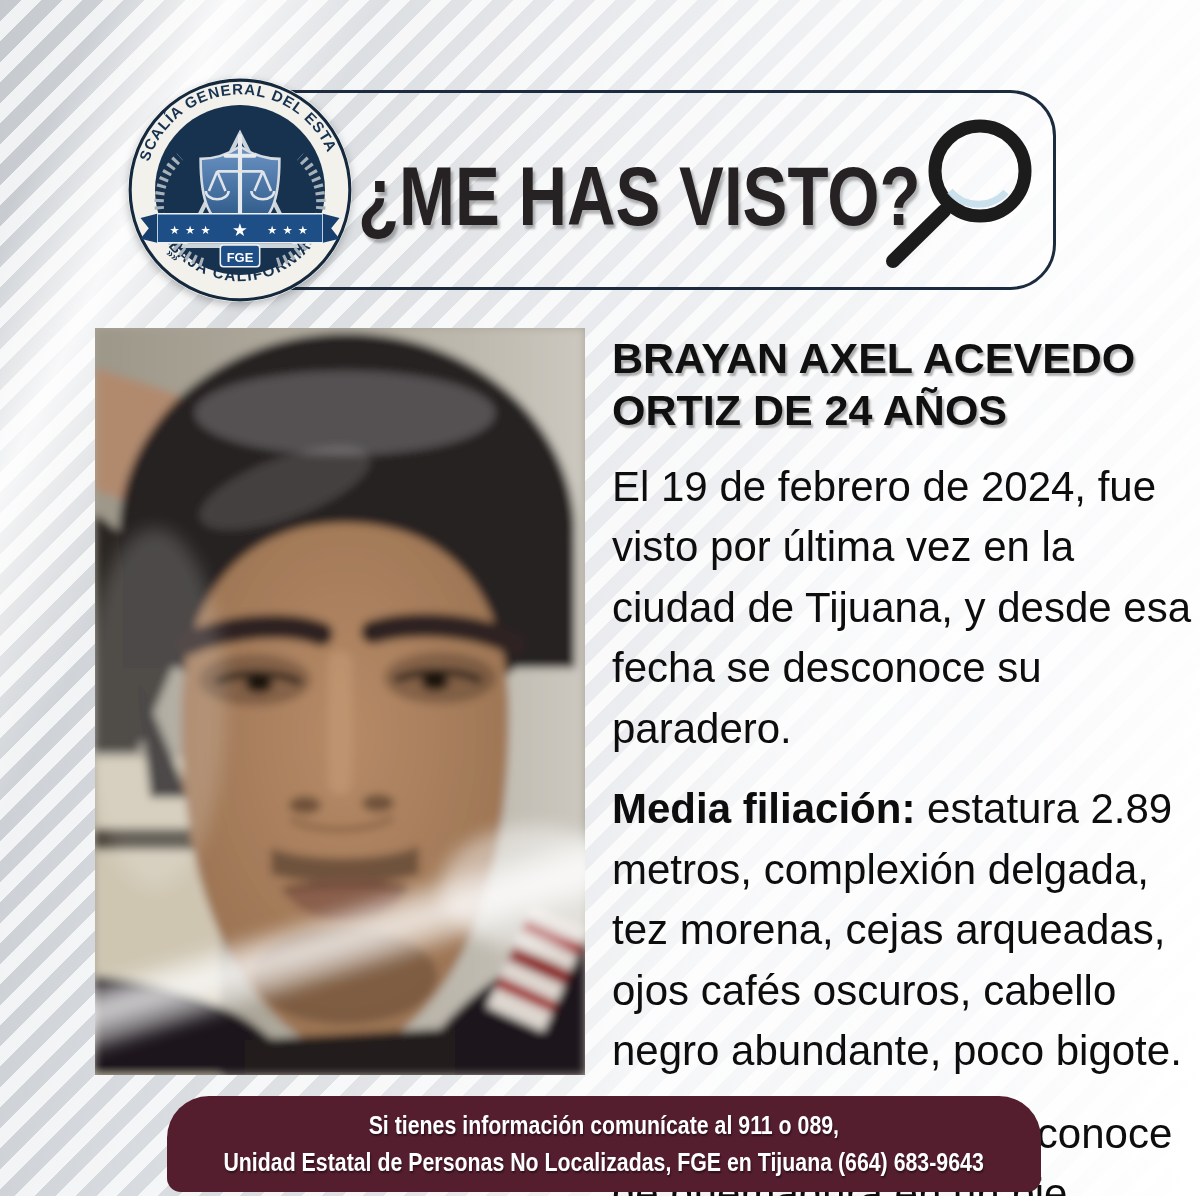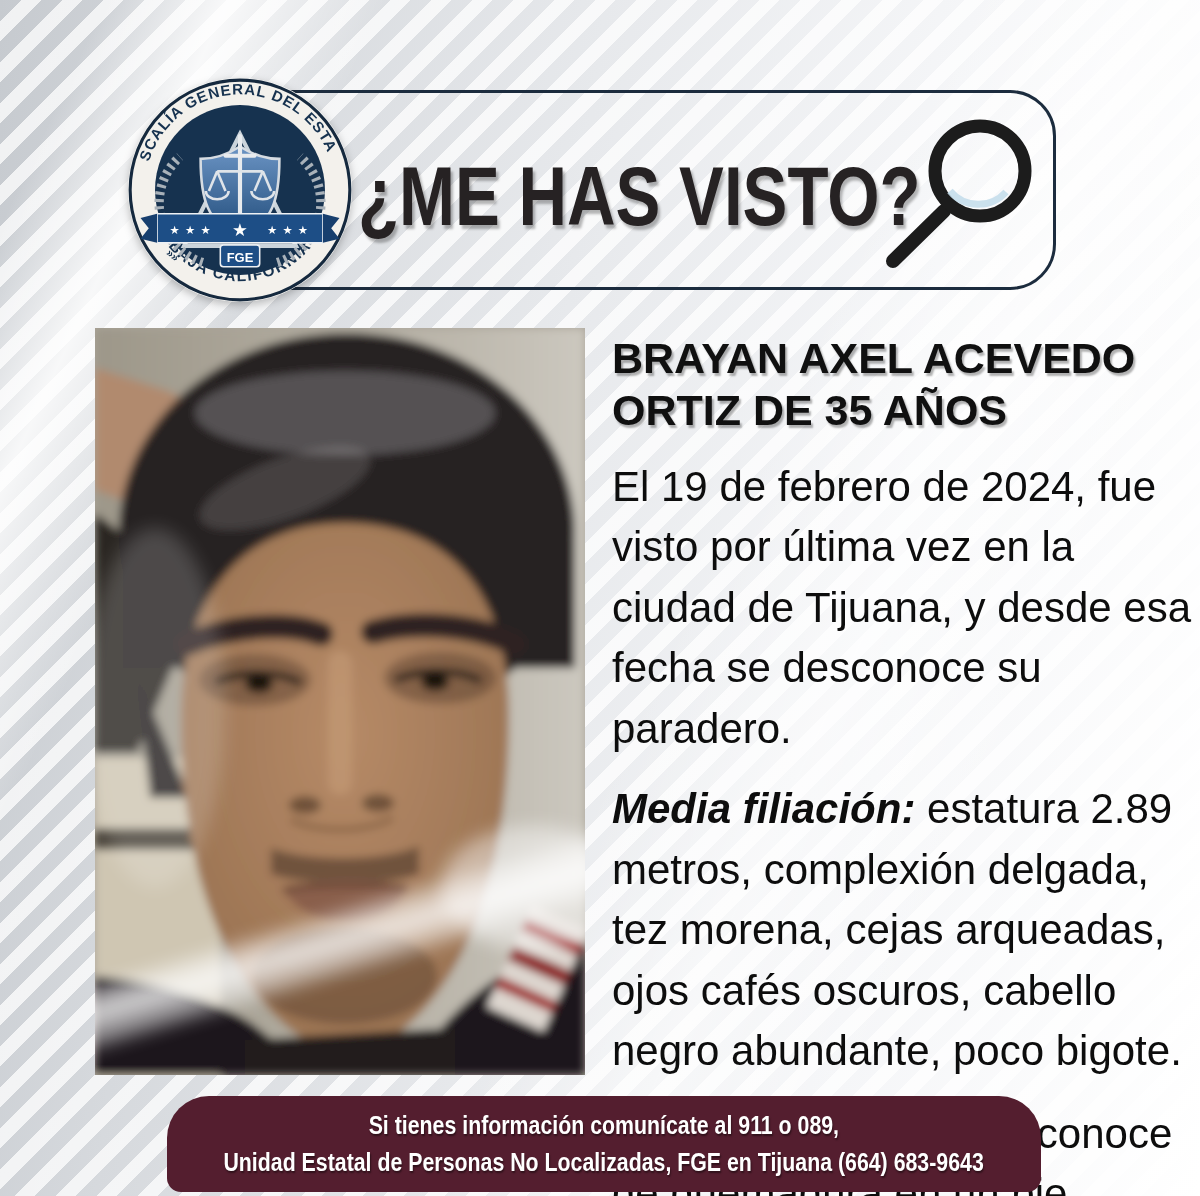--- a/index.html
+++ b/index.html
@@ -40,21 +40,21 @@
   
   .photo{position:absolute;left:95px;top:328px;width:490px;height:747px;overflow:hidden;background:#aaa499;}
   
   .info{position:absolute;left:612px;top:332px;width:580px;text-align:left;color:#111;}
   .info h1{
     margin:0;font-size:43px;line-height:1.22;font-weight:bold;color:#101010;
     text-shadow:2px 3px 2px rgba(0,0,0,.30);
   }
   .info p{margin:20px 0 0 0;font-size:42px;line-height:1.44;color:#0d0d0d;}
   .info p.sena{margin-top:22px;}
-  .info b{font-weight:bold;font-style:italic;}
+  .info b{font-weight:bold;}
   
   .footer{
     position:absolute;left:167px;top:1096px;width:874px;height:96px;
     background:#541e2f;border-radius:42px 42px 14px 14px;
     display:flex;flex-direction:column;justify-content:center;align-items:center;gap:6px;
     color:#ffffff;
   }
   .footer .fl{
     font-weight:bold;font-size:26px;white-space:nowrap;
     transform:scaleX(.82);transform-origin:center;
@@ -210,21 +210,21 @@
       <g filter="url(#soft2)">
         <polygon points="-20,665 510,505 510,565 -20,725" fill="#ffffff" opacity=".5"></polygon>
         <polygon points="-20,680 510,525 510,548 -20,703" fill="#ffffff" opacity=".55"></polygon>
         <ellipse cx="440" cy="560" rx="95" ry="62" fill="#ffffff" opacity=".45"></ellipse>
         <ellipse cx="60" cy="380" rx="70" ry="180" fill="#ffffff" opacity=".18"></ellipse>
       </g>
     </svg>
   </div>
 
   <div class="info">
-    <h1><span>BRAYAN AXEL ACEVEDO</span><br><span>ORTIZ DE 35 AÑOS</span></h1>
+    <h1><span>BRAYAN AXEL ACEVEDO</span><br><span>ORTIZ DE 24 AÑOS</span></h1>
     <p>El 19 de febrero de 2024, fue visto por última vez en la ciudad de Tijuana, y desde esa fecha se desconoce su paradero.</p>
     <p><b>Media filiación:</b><span> estatura 2.89 metros, complexión delgada, tez morena, cejas arqueadas, ojos cafés oscuros, cabello negro abundante, poco bigote.</span></p>
     <p class="sena"><b>Seña desconoce:</b><span> desconoce de quemadura en un pie.</span></p>
   </div>
 
   <div class="footer">
     <div class="fl">Si tienes información comunícate al 911 o 089,</div>
     <div class="fl">Unidad Estatal de Personas No Localizadas, FGE en Tijuana (664) 683-9643</div>
   </div>
 </div>

